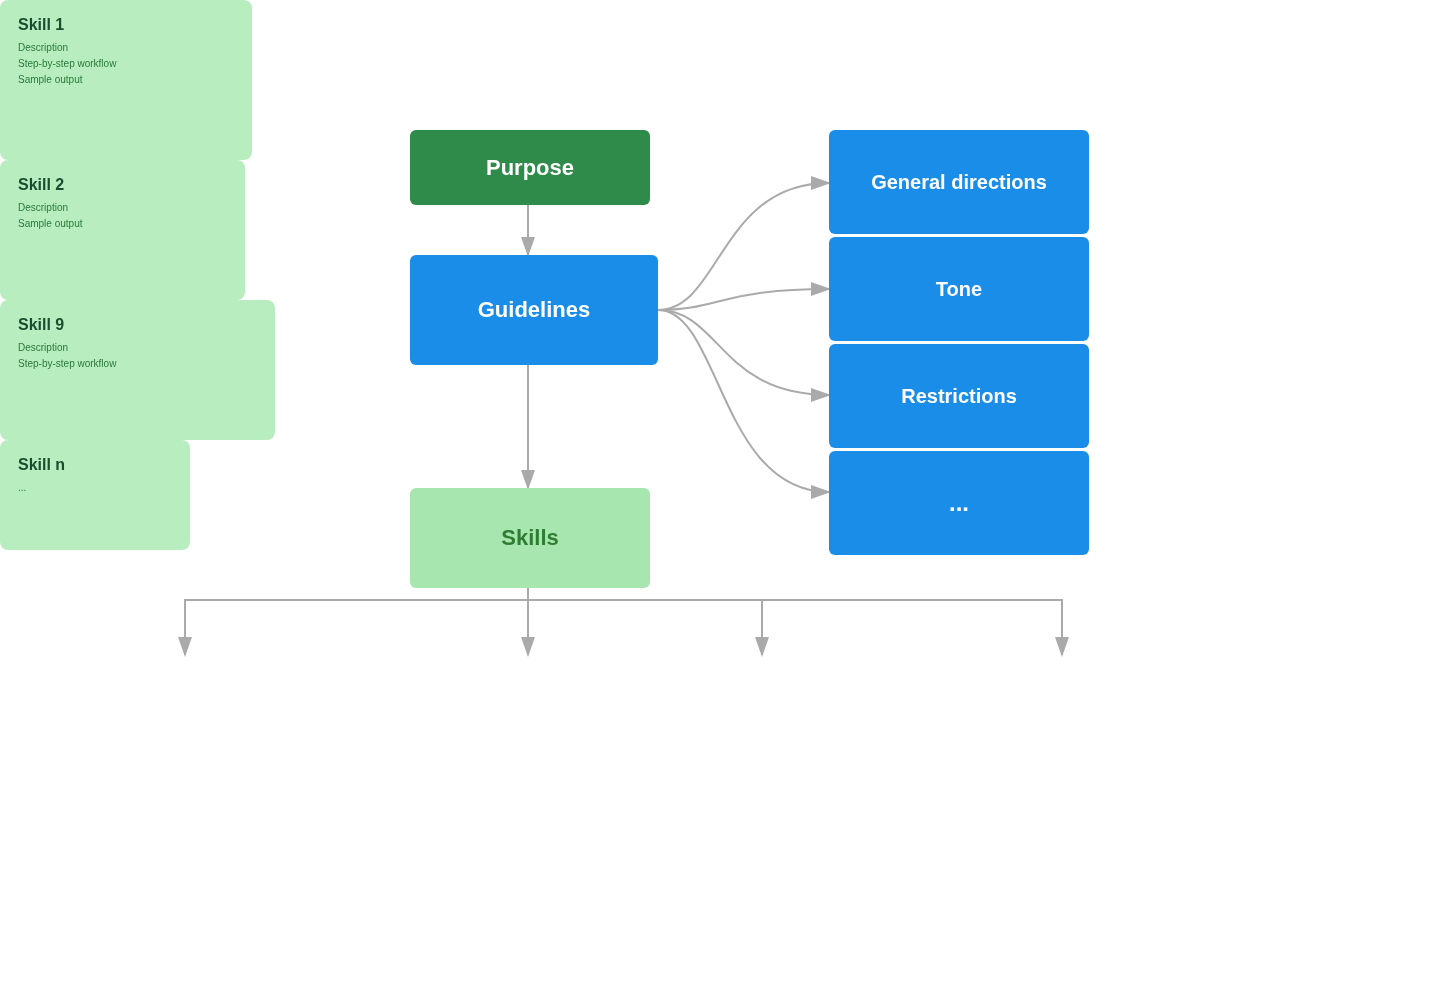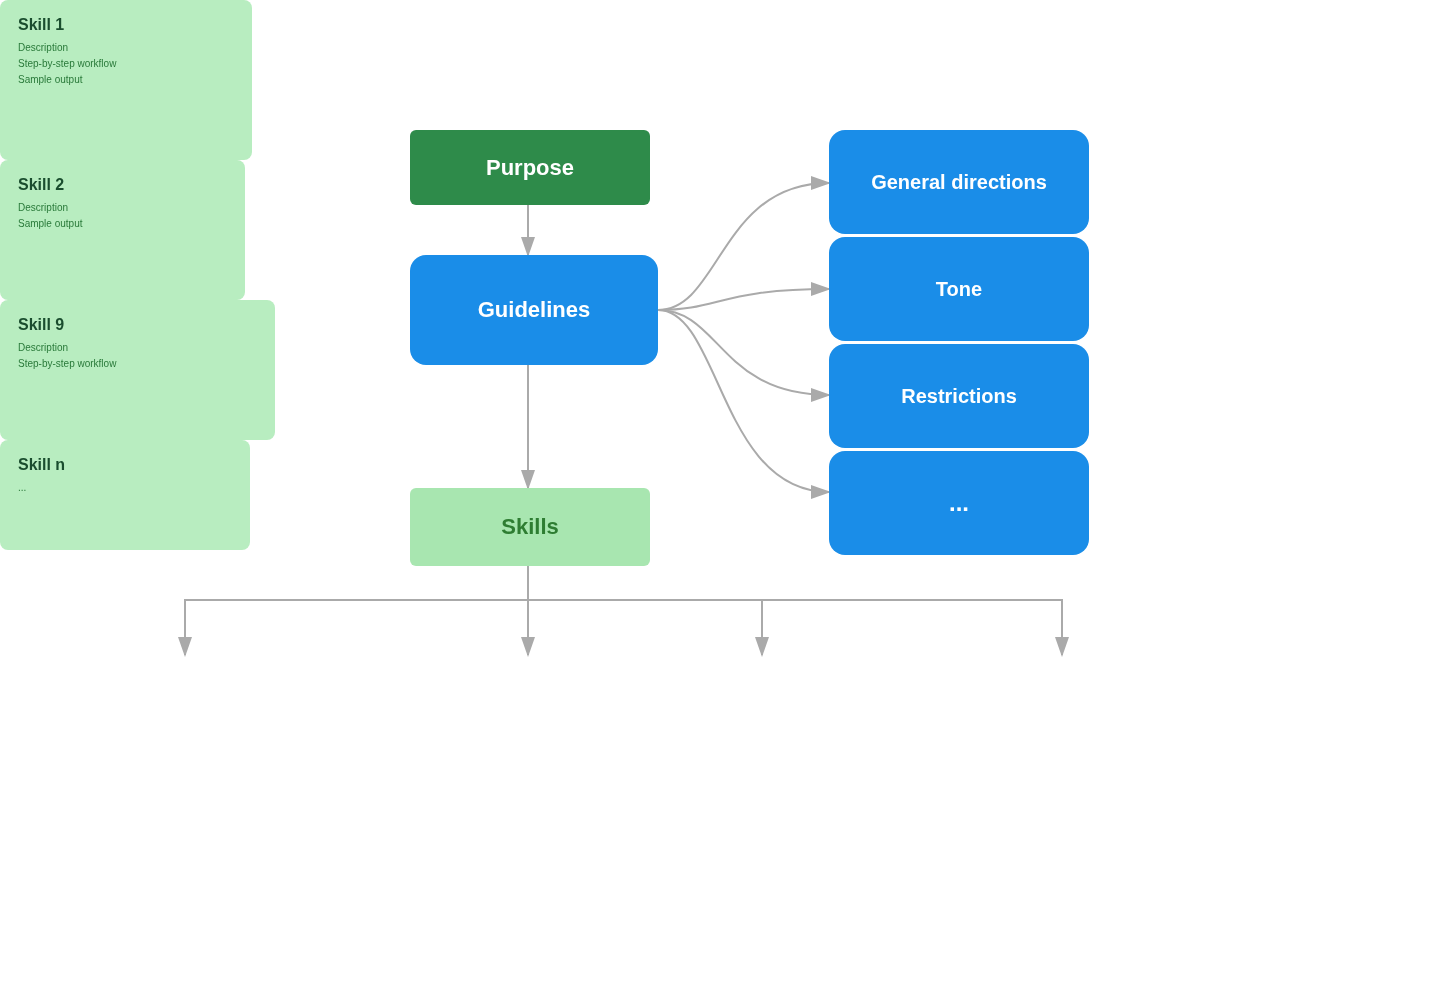--- a/index.html
+++ b/index.html
@@ -34,21 +34,20 @@
       font-weight: bold;
       font-size: 18px;
       color: white;
       padding: 10px 16px;
     }
     .node-green-dark {
       background: #2e8b4a;
     }
     .node-blue {
       background: #1a8de8;
-      border-radius: 16px;
     }
     .node-green-light {
       background: #a8e6b0;
       color: #2e8b4a;
     }
     .node-skill {
       background: #b8edc0;
       color: #1a6630;
       font-weight: bold;
       font-size: 15px;
@@ -107,39 +106,39 @@
   <div class="node node-blue" style="left: 410px; top: 255px; width: 248px; height: 110px; font-size: 22px;">Guidelines</div>
 
   <div class="node node-blue" style="left: 829px; top: 130px; width: 260px; height: 104px; font-size: 20px;">General directions</div>
 
   <div class="node node-blue" style="left: 829px; top: 237px; width: 260px; height: 104px; font-size: 20px;">Tone</div>
 
   <div class="node node-blue" style="left: 829px; top: 344px; width: 260px; height: 104px; font-size: 20px;">Restrictions</div>
 
   <div class="node node-blue" style="left: 829px; top: 451px; width: 260px; height: 104px; font-size: 24px;">...</div>
 
-  <div class="node node-green-light" style="left: 410px; top: 488px; width: 240px; height: 78px; font-size: 22px; color: #2e7d32;">Skills</div>
+  <div class="node node-green-light" style="left: 410px; top: 488px; width: 240px; height: 100px; font-size: 22px; color: #2e7d32;">Skills</div>
 
   <div class="node-skill" style="left: 50px; top: 655px; width: 252px; min-height: 160px;">
     <div class="skill-title">Skill 1</div>
     <div class="skill-item">Description</div>
     <div class="skill-item">Step-by-step workflow</div>
     <div class="skill-item">Sample output</div>
   </div>
 
   <div class="node-skill" style="left: 410px; top: 655px; width: 245px; min-height: 140px;">
     <div class="skill-title">Skill 2</div>
     <div class="skill-item">Description</div>
     <div class="skill-item">Sample output</div>
   </div>
 
   <div class="node-skill" style="left: 690px; top: 655px; width: 275px; min-height: 140px;">
     <div class="skill-title">Skill 9</div>
     <div class="skill-item">Description</div>
     <div class="skill-item">Step-by-step workflow</div>
   </div>
 
-  <div class="node-skill" style="left: 970px; top: 655px; width: 250px; min-height: 110px;">
+  <div class="node-skill" style="left: 970px; top: 655px; width: 190px; min-height: 110px;">
     <div class="skill-title">Skill n</div>
     <div class="skill-item">...</div>
   </div>
 
 </div>
 
 </body></html>

